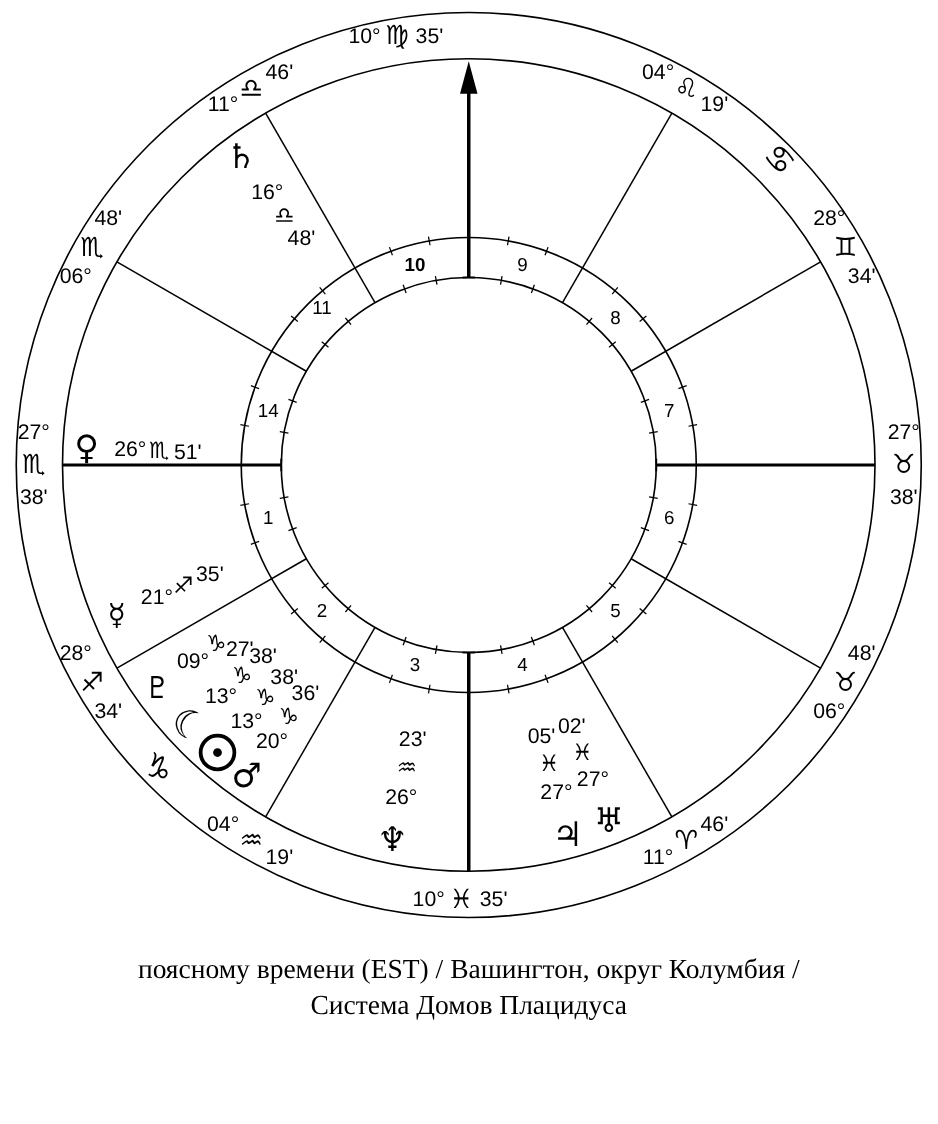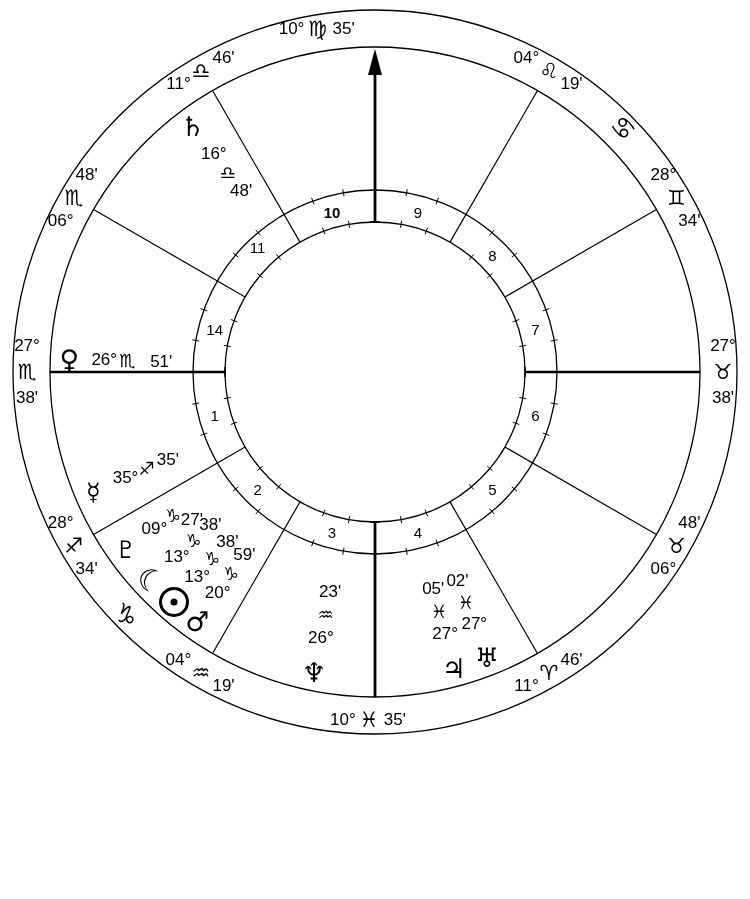--- a/index.html
+++ b/index.html
@@ -151,54 +151,56 @@
       <span class="wl hnum" style="left: 332.036px; top: 211.656px; transform: translate(-50%, -50%) rotate(0deg); font-weight: bold;">10</span>
       <span class="wl hnum" style="left: 257.62px; top: 247px; transform: translate(-50%, -50%) rotate(0deg);">11</span>
       <span class="wl hnum" style="left: 214.656px; top: 329.036px; transform: translate(-50%, -50%) rotate(0deg);">14</span>
       <span class="wl pglyph saturn" style="left: 192.984px; top: 126.02px; transform: translate(-50%, -50%) rotate(0deg);">♄</span>
       <span class="wl pnum" style="left: 213.803px; top: 154.155px; transform: translate(-50%, -50%) rotate(0deg);">16°</span>
       <span class="wl psign" style="left: 227.484px; top: 172.643px; transform: translate(-50%, -50%) rotate(0deg);">♎</span>
       <span class="wl pnum" style="left: 241.165px; top: 191.132px; transform: translate(-50%, -50%) rotate(0deg);">48'</span>
       <span class="wl pglyph venus" style="left: 69.2912px; top: 358.652px; transform: translate(-50%, -50%) rotate(0deg);">♀</span>
       <span class="wl pnum" style="left: 104.258px; top: 360.179px; transform: translate(-50%, -50%) rotate(0deg);">26°</span>
       <span class="wl psign" style="left: 127.236px; top: 361.182px; transform: translate(-50%, -50%) rotate(0deg);">♏</span>
-      <span class="wl pnum" style="left: 150.214px; top: 362.186px; transform: translate(-50%, -50%) rotate(0deg); margin-left: 11px;">51'</span>
+      <span class="wl pnum" style="left: 150.214px; top: 362.186px; transform: translate(-50%, -50%) rotate(0deg);">51'</span>
       <span class="wl pglyph mercury" style="left: 93.3255px; top: 491.564px; transform: translate(-50%, -50%) rotate(0deg);">☿</span>
-      <span class="wl pnum" style="left: 125.543px; top: 477.888px; transform: translate(-50%, -50%) rotate(0deg);">35°</span>
+      <span class="wl pnum" style="left: 125.543px; top: 477.888px; transform: translate(-50%, -50%) rotate(0deg);">21°</span>
       <span class="wl psign" style="left: 146.715px; top: 468.901px; transform: translate(-50%, -50%) rotate(0deg);">♐</span>
       <span class="wl pnum" style="left: 167.886px; top: 459.915px; transform: translate(-50%, -50%) rotate(0deg);">35'</span>
       <span class="wl pglyph pluto" style="left: 125.881px; top: 549.695px; transform: translate(-50%, -50%) rotate(0deg);">♇</span>
       <span class="wl pnum" style="left: 154.375px; top: 529.371px; transform: translate(-50%, -50%) rotate(0deg);">09°</span>
       <span class="wl psign" style="left: 173.099px; top: 516.014px; transform: translate(-50%, -50%) rotate(0deg);">♑</span>
       <span class="wl pnum" style="left: 191.824px; top: 520px; transform: translate(-50%, -50%) rotate(0deg);">27'</span>
       <span class="wl pglyph moon" style="left: 151.206px; top: 580.691px; transform: translate(-50%, -50%) rotate(25deg);">☾</span>
       <span class="wl pnum" style="left: 176.803px; top: 556.822px; transform: translate(-50%, -50%) rotate(0deg);">13°</span>
       <span class="wl psign" style="left: 193.624px; top: 541.136px; transform: translate(-50%, -50%) rotate(0deg);">♑</span>
       <span class="wl pnum" style="left: 210.445px; top: 525.45px; transform: translate(-50%, -50%) rotate(0deg);">38'</span>
       <span class="sunglyph" style="left: 158.746px; top: 587.441px;">
         <i></i>
       </span>
       <span class="wl pnum" style="left: 197.208px; top: 576.526px; transform: translate(-50%, -50%) rotate(0deg);">13°</span>
       <span class="wl psign" style="left: 212.297px; top: 559.168px; transform: translate(-50%, -50%) rotate(0deg);">♑</span>
       <span class="wl pnum" style="left: 227.387px; top: 541.81px; transform: translate(-50%, -50%) rotate(0deg);">38'</span>
       <span class="wl pglyph mars" style="left: 197.305px; top: 621.119px; transform: translate(-50%, -50%) rotate(0deg);">♂</span>
       <span class="wl pnum" style="left: 217.629px; top: 592.625px; transform: translate(-50%, -50%) rotate(0deg);">20°</span>
       <span class="wl psign" style="left: 230.986px; top: 573.901px; transform: translate(-50%, -50%) rotate(0deg);">♑</span>
-      <span class="wl pnum" style="left: 244.342px; top: 555.176px; transform: translate(-50%, -50%) rotate(0deg);">59'</span>
+      <span class="wl pnum" style="left: 244.342px; top: 555.176px; transform: translate(-50%, -50%) rotate(0deg);">36'</span>
       <span class="wl pglyph neptune" style="left: 313.993px; top: 671.857px; transform: translate(-50%, -50%) rotate(0deg);">♆</span>
       <span class="wl pnum" style="left: 320.971px; top: 637.56px; transform: translate(-50%, -50%) rotate(0deg);">26°</span>
       <span class="wl psign" style="left: 325.557px; top: 615.021px; transform: translate(-50%, -50%) rotate(0deg);">♒</span>
       <span class="wl pnum" style="left: 330.142px; top: 592.483px; transform: translate(-50%, -50%) rotate(0deg);">23'</span>
       <span class="wl pglyph jupiter" style="left: 454.199px; top: 667.573px; transform: translate(-50%, -50%) rotate(0deg);">♃</span>
       <span class="wl pnum" style="left: 445.14px; top: 633.766px; transform: translate(-50%, -50%) rotate(0deg);">27°</span>
       <span class="wl psign" style="left: 439.187px; top: 611.55px; transform: translate(-50%, -50%) rotate(0deg);">♓</span>
       <span class="wl pnum" style="left: 433.234px; top: 589.333px; transform: translate(-50%, -50%) rotate(0deg);">05'</span>
       <span class="wl pglyph uranus" style="left: 487.149px; top: 656.708px; transform: translate(-50%, -50%) rotate(0deg);">♅</span>
       <span class="wl pnum" style="left: 474.322px; top: 624.143px; transform: translate(-50%, -50%) rotate(0deg);">27°</span>
       <span class="wl psign" style="left: 465.892px; top: 602.744px; transform: translate(-50%, -50%) rotate(0deg);">♓</span>
       <span class="wl pnum" style="left: 457.463px; top: 581.344px; transform: translate(-50%, -50%) rotate(0deg);">02'</span>
     </div>
 
   <div id="caption">
     <div id="caption-lines">
+      <div>поясному времени (EST) / Вашингтон, округ Колумбия /</div>
+      <div>Система Домов Плацидуса</div>
     </div>
   </div>
 </div>
 
 </body></html>

